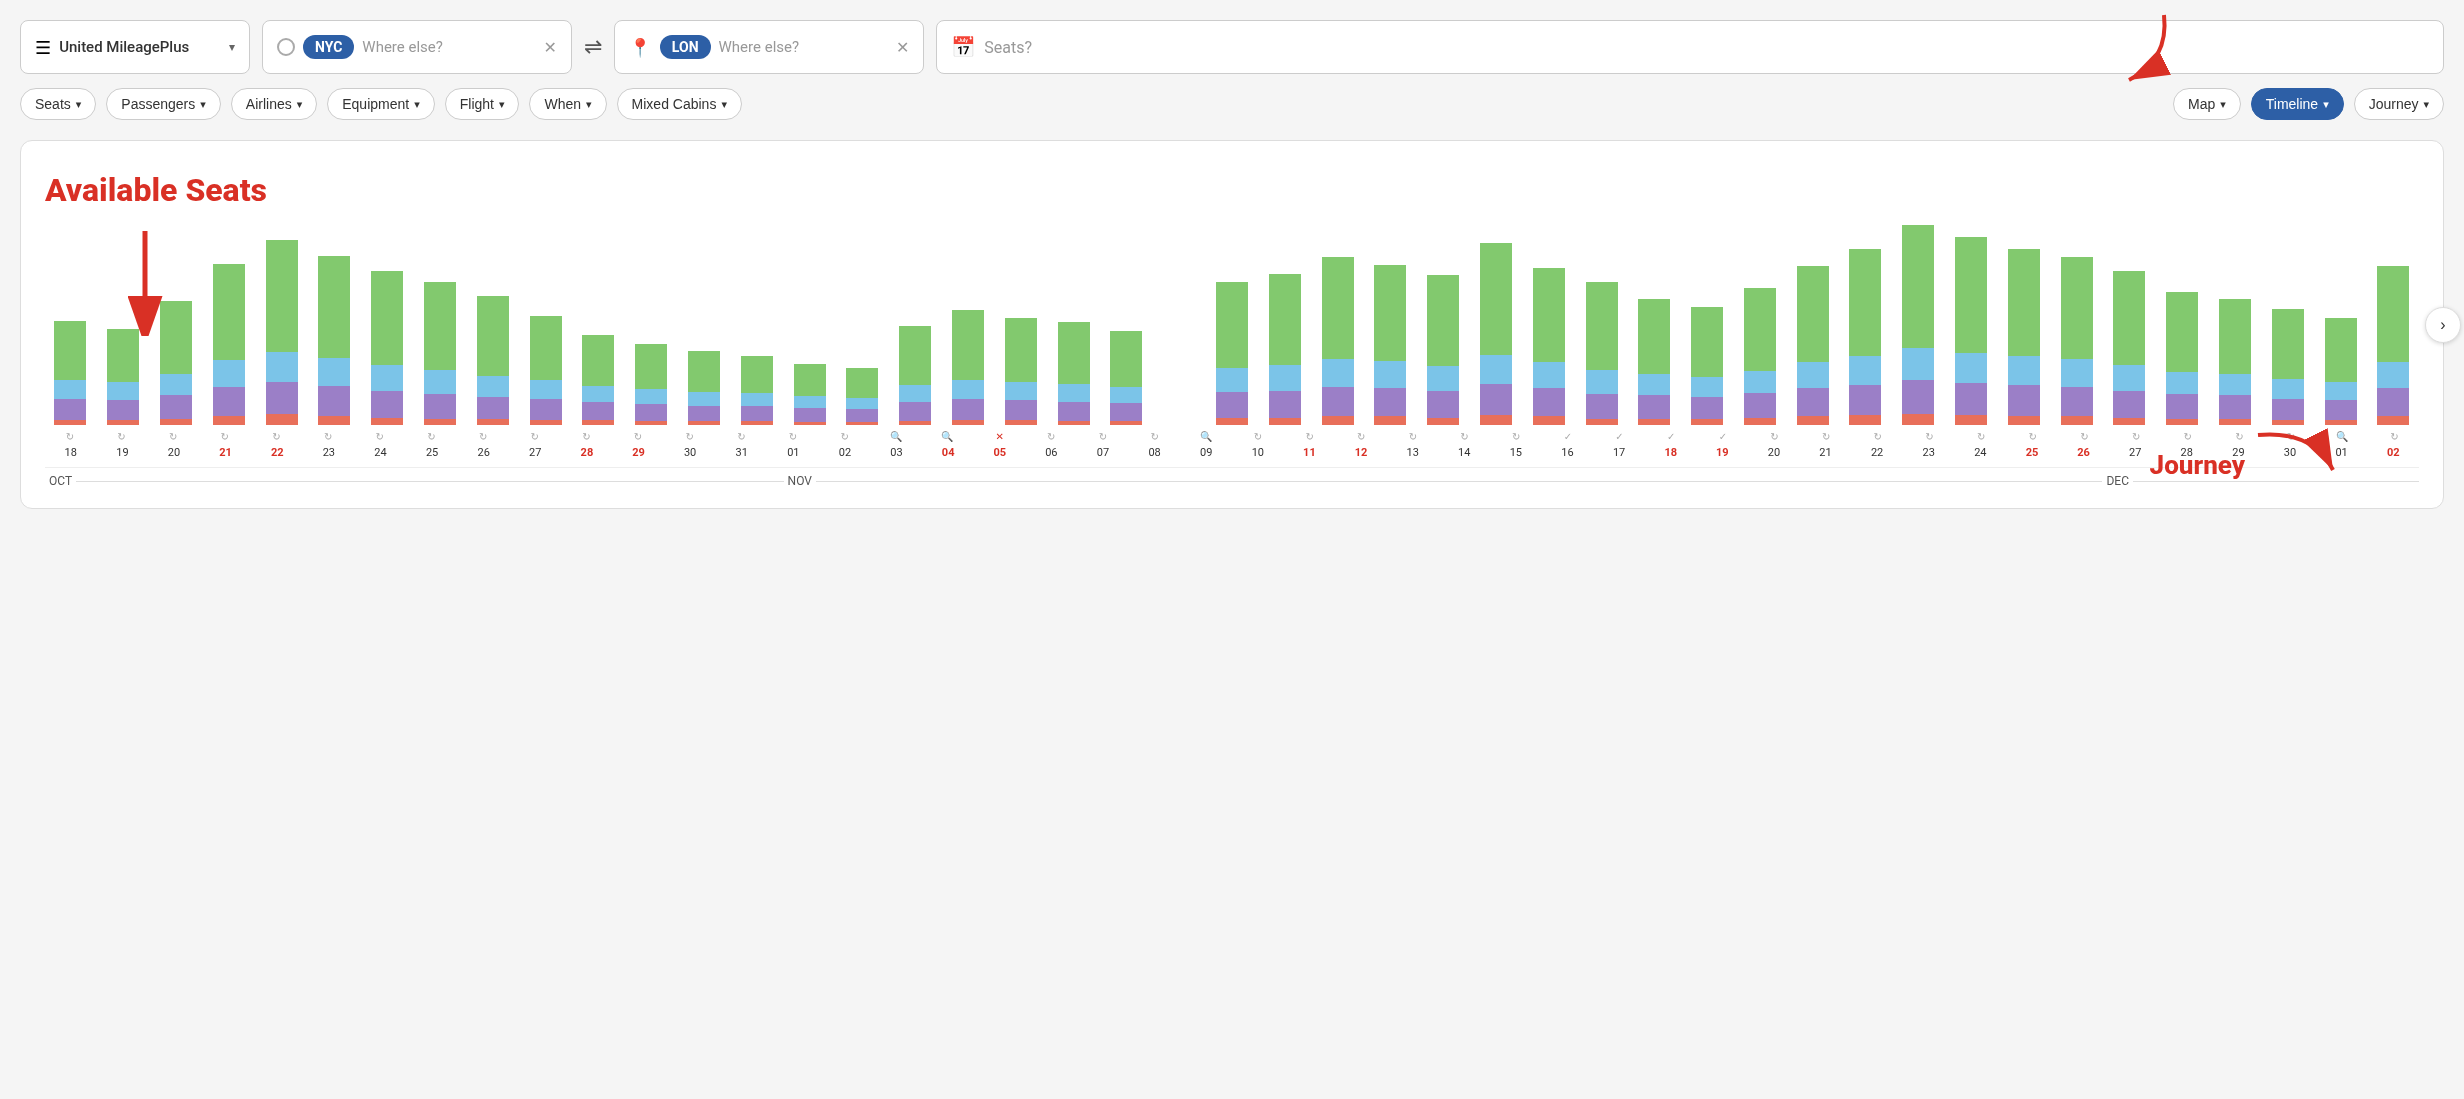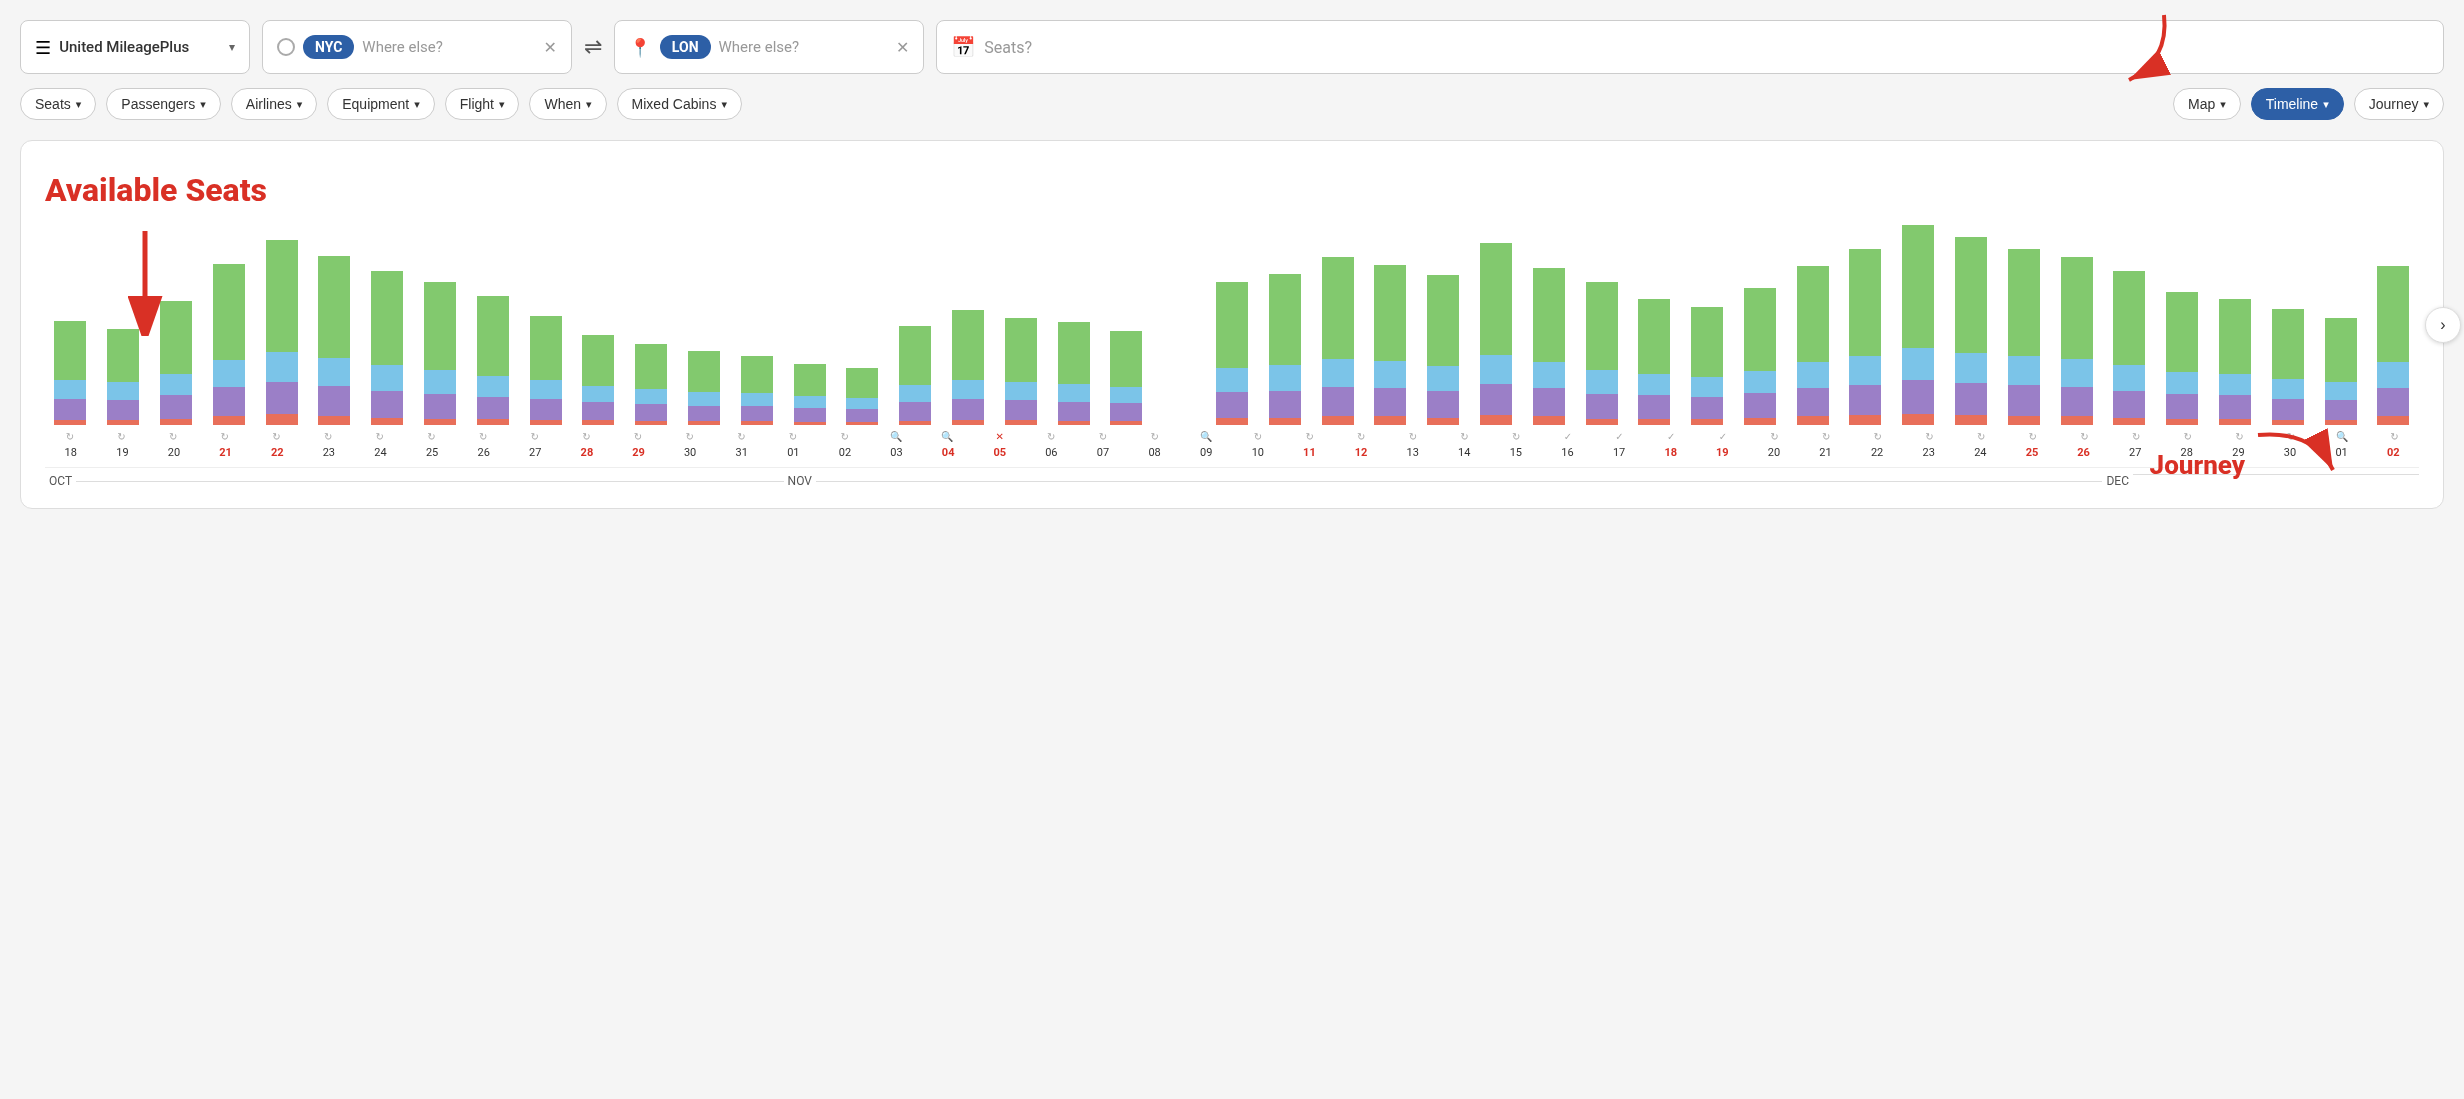--- a/index.html
+++ b/index.html
@@ -863,21 +863,21 @@
       </div>
     <div class="month-row" id="month-row">
         <div style="display: flex; align-items: center; flex: 14 1 0%;">
           <span class="month-label">OCT</span>
           <div class="month-divider"></div>
         </div>
         <div style="display: flex; align-items: center; flex: 25 1 0%;">
           <span class="month-label">NOV</span>
           <div class="month-divider"></div>
         </div>
-        <div style="display: flex; align-items: flex-start; flex: 6 1 0%;">
+        <div style="display: flex; align-items: center; flex: 6 1 0%;">
           <span class="month-label">DEC</span>
           <div class="month-divider"></div>
         </div>
       </div>
   </div>
 
   
   <div style="position:absolute; bottom: 28px; right: 100px; pointer-events:none; display:flex; align-items:flex-end; gap: 8px;">
     <span style="font-size:26px; font-weight:800; color:#d93025;">Journey</span>
     <svg width="90" height="55" viewBox="0 0 90 55">

